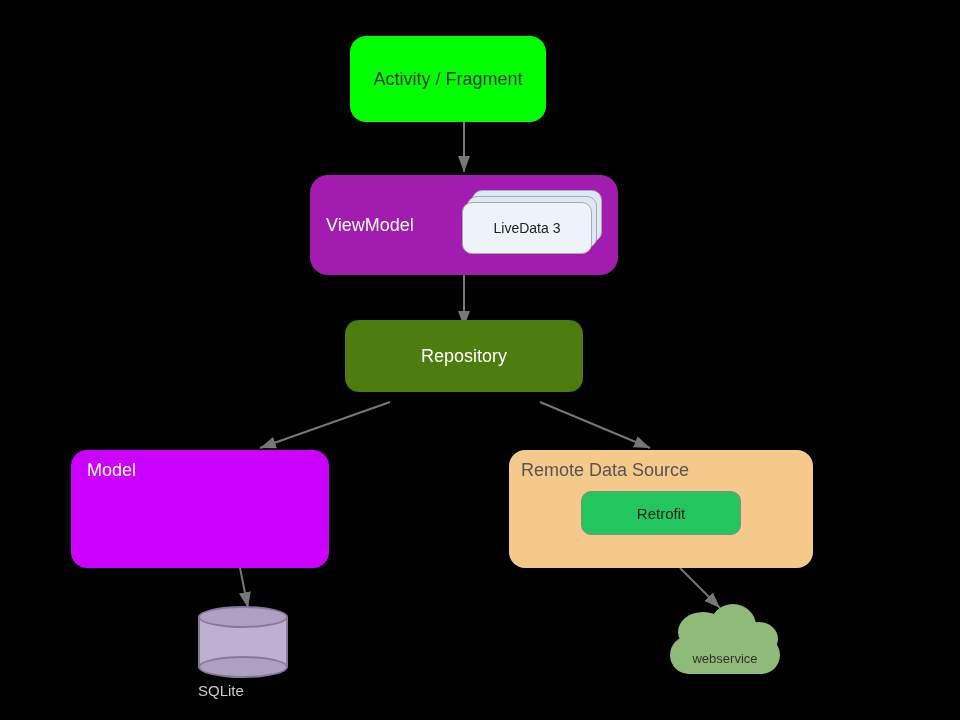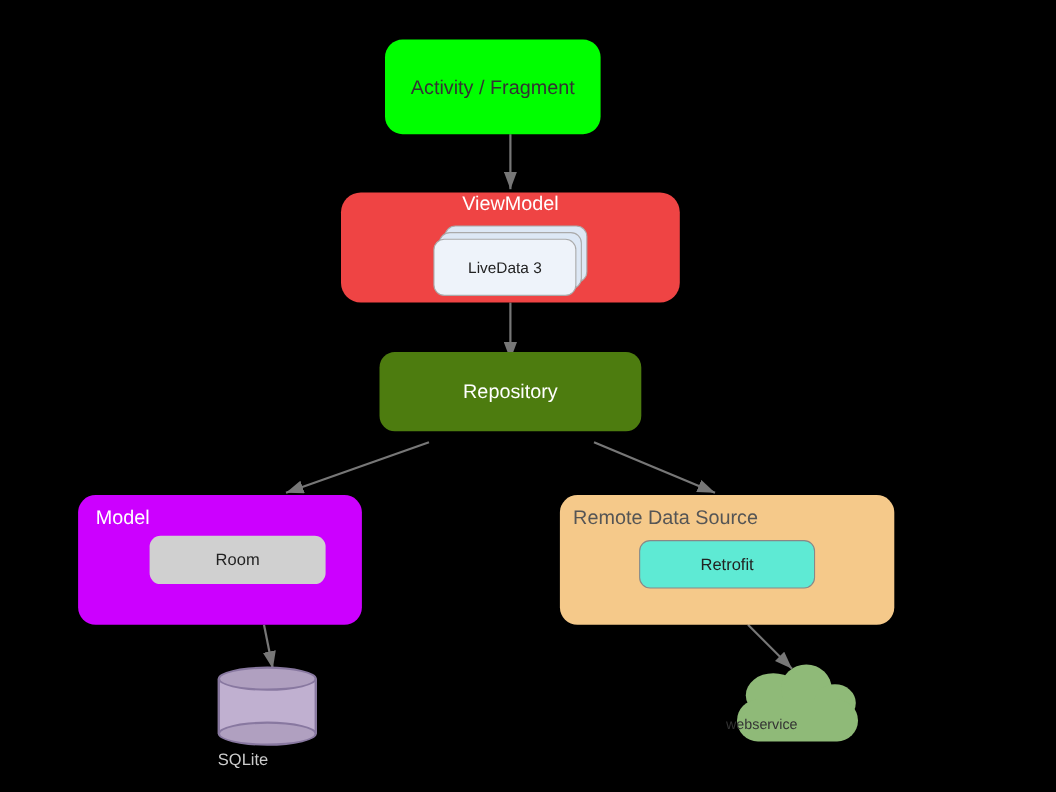--- a/index.html
+++ b/index.html
@@ -40,26 +40,25 @@
       font-weight: normal;
     }
 
     
     .viewmodel-box {
       position: absolute;
       left: 310px;
       top: 175px;
       width: 308px;
       height: 100px;
-      background: #ef4444;
+      background: #a21caf;
       border-radius: 18px;
       display: flex;
       align-items: center;
       padding: 0 16px;
-      flex-direction: column;
     }
 
     .viewmodel-label {
       color: #fff;
       font-size: 18px;
       flex: 1;
     }
 
     
     .livedata-stack {
@@ -165,21 +164,21 @@
       padding: 10px 12px;
     }
 
     .remote-box .label {
       color: #555;
       font-size: 18px;
       margin-bottom: 10px;
     }
 
     .retrofit-card {
-      background: #5eead4;
+      background: #22c55e;
       border: 1.5px solid #888;
       border-radius: 10px;
       width: 160px;
       height: 44px;
       display: flex;
       align-items: center;
       justify-content: center;
       font-size: 15px;
       color: #222;
       align-self: center;
@@ -290,20 +289,21 @@
       width: 38px;
       height: 34px;
       background: #8fba78;
       border-radius: 50%;
     }
 
     .cloud-text {
       position: absolute;
       bottom: 8px;
       left: 0; right: 0;
+      text-align: center;
       font-size: 13px;
       color: #333;
       z-index: 5;
     }
 
     svg.arrows {
       position: absolute;
       top: 0; left: 0;
       width: 960px;
       height: 720px;
@@ -359,23 +359,20 @@
       </div>
     </div>
   </div>
 
   <div class="repository-box">
     <span class="label">Repository</span>
   </div>
 
   <div class="model-box">
     <span class="label">Model</span>
-    <div class="room-card">
-      <span>Room</span>
-    </div>
   </div>
 
   <div class="remote-box">
     <span class="label">Remote Data Source</span>
     <div class="retrofit-card">
       <span>Retrofit</span>
     </div>
   </div>
 
   <div class="sqlite-container">

